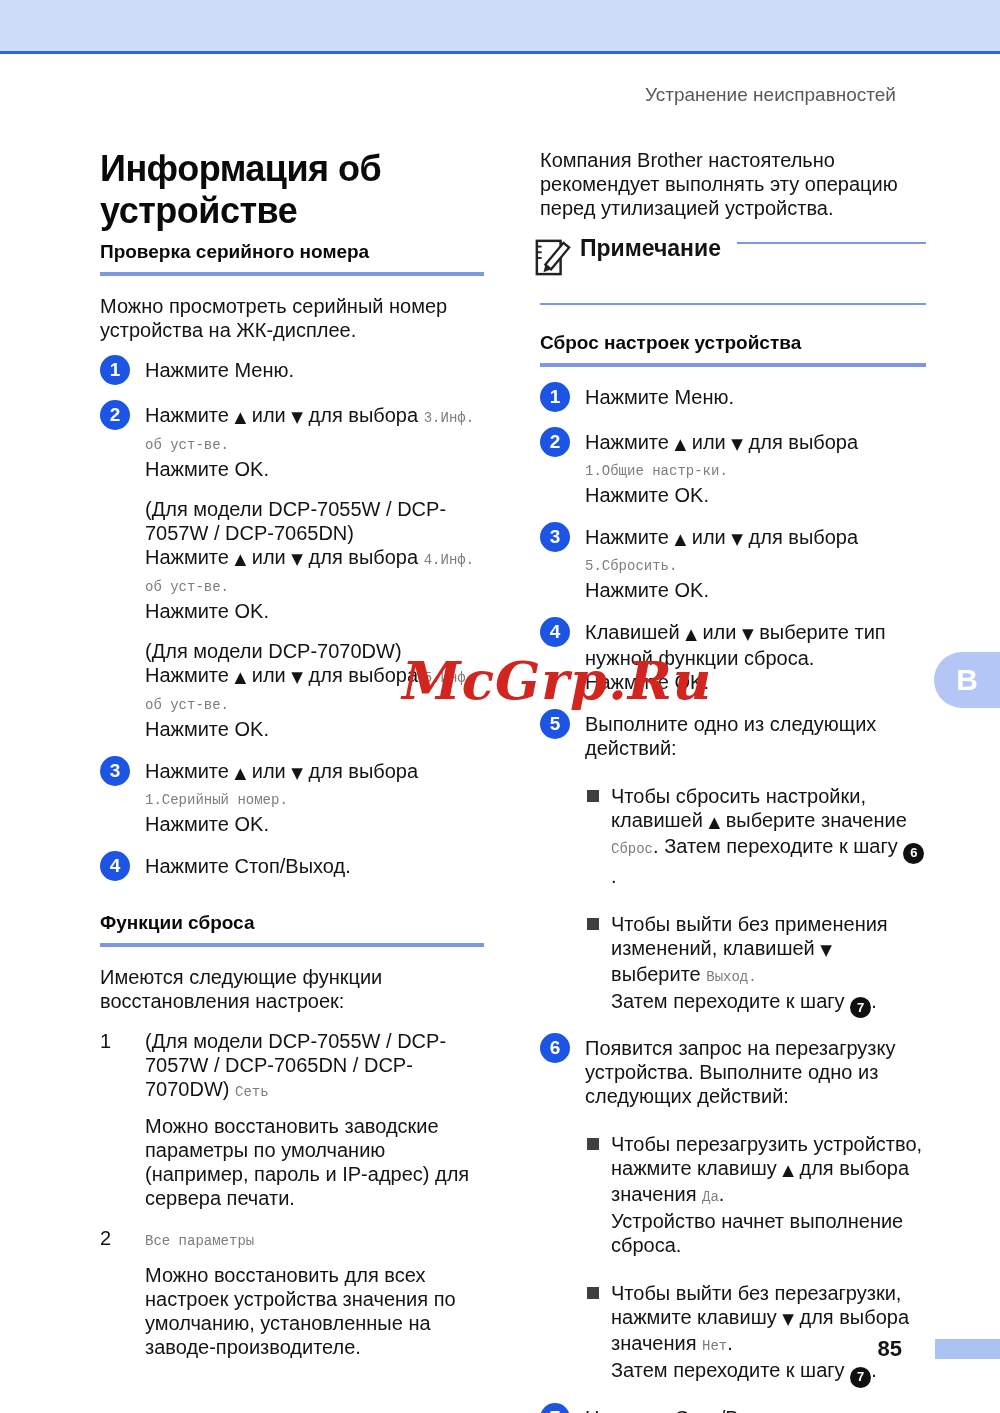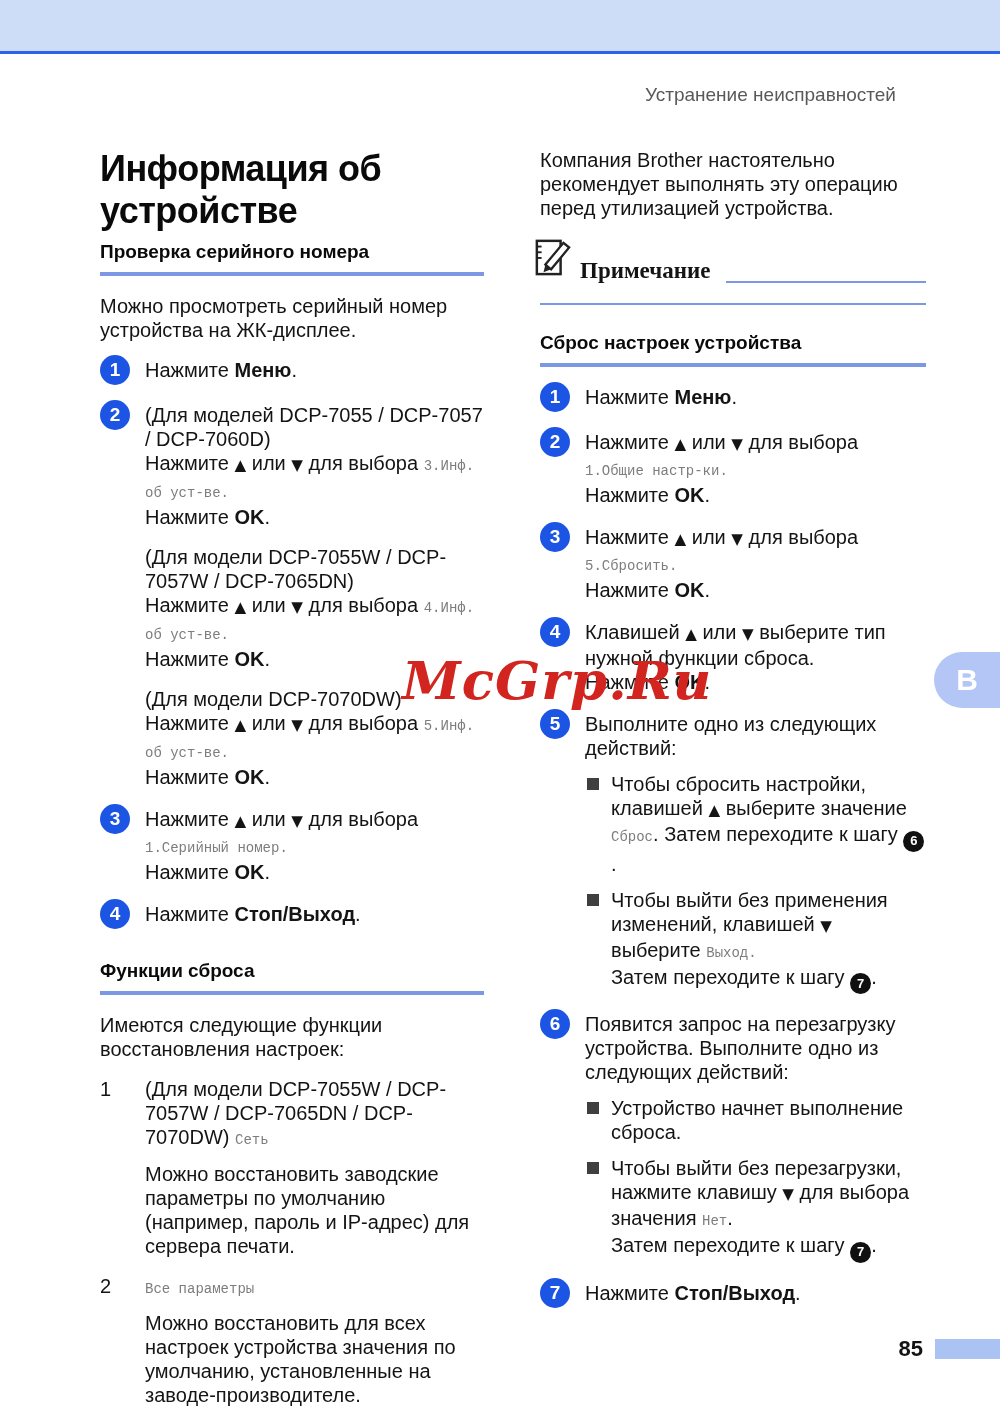--- a/index.html
+++ b/index.html
@@ -34,58 +34,58 @@
   .step{display:flex;align-items:flex-start;}
   .stepnum{
     flex:0 0 auto;width:30px;height:30px;border-radius:50%;
     background:var(--step_circle,#1c54e3);color:#fff;font-weight:bold;font-size:19px;
     display:flex;align-items:center;justify-content:center;
     margin:-3px 15px 0 0;
   }
   .step-content{flex:1 1 auto;min-width:0;}
   .line{min-height:24px;}
   .gap{height:16px;}
-  .seg-b{font-weight:bold;}
+  .seg-b{font-weight:normal;}
   .seg-m{
     font-family:"Liberation Mono","DejaVu Sans Mono",monospace;
     font-size:14px;color:var(--mono_text,#7d7d7d);
   }
   .seg-tri{font-size:0.76em;font-family:"DejaVu Sans",sans-serif;}
   .cref{
     display:inline-flex;width:21px;height:21px;border-radius:50%;
     background:#101010;color:#fff;font-size:13px;font-weight:bold;
     align-items:center;justify-content:center;vertical-align:-4px;
   }
-  .bullet{display:flex;margin-top:12px;}
+  .bullet{display:flex;margin-top:24px;}
   .sq{flex:0 0 auto;width:12px;height:12px;background:#3f3f3f;margin:6px 12px 0 2px;}
   .bullet-content{flex:1 1 auto;min-width:0;}
   .numlist{display:flex;flex-direction:column;gap:16px;}
   .numitem{display:flex;align-items:flex-start;}
   .idx{flex:0 0 45px;}
   .numitem-content{flex:1 1 auto;min-width:0;}
   .numitem .para{margin-top:10px;}
   .note{border-bottom:2px solid var(--accent,#7c98e5);padding-bottom:12px;margin:0 0 22px 0;}
-  .note-head{display:flex;align-items:flex-end;margin-left:-6px;margin-bottom:8px;font-family:Liberation Serif, serif;}
+  .note-head{display:flex;align-items:flex-start;margin-left:-6px;margin-bottom:8px;}
   .note-title{font-size:23px;font-weight:bold;margin-left:8px;}
   .note-rule{flex:1 1 auto;height:2px;background:var(--accent,#7c98e5);margin-left:16px;margin-top:6px;}
   .note-body{margin-left:28px;}
   .side-tab{
     position:absolute;right:0;top:652px;width:66px;height:56px;
     background:var(--tab_bg,#b4c6f5);border-radius:28px 0 0 28px;
     display:flex;align-items:center;justify-content:center;
     color:#fff;font-size:30px;font-weight:bold;
   }
   .watermark{
     position:absolute;left:402px;top:649px;
     font-family:"DejaVu Serif","Liberation Serif",serif;
     font-style:italic;font-weight:bold;font-size:53px;
     color:var(--watermark,#d2251f);letter-spacing:1px;white-space:nowrap;
   }
   .footer{
-    position:absolute;top:1336px;right:0;display:flex;align-items:center;
+    position:absolute;top:1336px;right:0;display:flex;align-items:center;gap:21px;
   }
   .page-num{font-size:22px;font-weight:bold;margin-right:12px;}
   .footer-bar{width:65px;height:20px;background:var(--footer_bar,#aac3f2);}
 </style>
 </head>
 <body>
 
 <div class="topbar"></div>
 
 <div class="running-header">Устранение неисправностей</div>
@@ -98,21 +98,20 @@
   <div class="steps">
       <div class="step">
         <span class="stepnum">1</span>
         <div class="step-content">
           <div class="line"><span class="seg-n">Нажмите </span><span class="seg-b">Меню</span><span class="seg-n">.</span></div>
         </div>
       </div>
       <div class="step">
         <span class="stepnum">2</span>
         <div class="step-content">
-          <div class="line"><span class="seg-n">(Для моделей DCP-7055 / DCP-7057 / DCP-7060D)</span></div>
           <div class="line"><span class="seg-n">Нажмите </span><span class="seg-tri">▲</span><span class="seg-n"> или </span><span class="seg-tri">▼</span><span class="seg-n"> для выбора </span><span class="seg-m">3.Инф.</span></div>
           <div class="line"><span class="seg-m">об уст-ве.</span></div>
           <div class="line"><span class="seg-n">Нажмите </span><span class="seg-b">OK</span><span class="seg-n">.</span></div>
           <div class="gap"></div>
           <div class="line"><span class="seg-n">(Для модели DCP-7055W / DCP-7057W / DCP-7065DN)</span></div>
           <div class="line"><span class="seg-n">Нажмите </span><span class="seg-tri">▲</span><span class="seg-n"> или </span><span class="seg-tri">▼</span><span class="seg-n"> для выбора </span><span class="seg-m">4.Инф.</span></div>
           <div class="line"><span class="seg-m">об уст-ве.</span></div>
           <div class="line"><span class="seg-n">Нажмите </span><span class="seg-b">OK</span><span class="seg-n">.</span></div>
           <div class="gap"></div>
           <div class="line"><span class="seg-n">(Для модели DCP-7070DW)</span></div>
@@ -228,20 +227,21 @@
           </div>
         </div>
       </div>
       <div class="step">
         <span class="stepnum">6</span>
         <div class="step-content">
           <div class="line"><span class="seg-n">Появится запрос на перезагрузку устройства. Выполните одно из следующих действий:</span></div>
           <div class="bullet">
             <span class="sq"></span>
             <div class="bullet-content">
+              <div class="line"><span class="seg-n">Чтобы перезагрузить устройство, нажмите клавишу </span><span class="seg-tri">▲</span><span class="seg-n"> для выбора значения </span><span class="seg-m">Да</span><span class="seg-n">.</span></div>
               <div class="line"><span class="seg-n">Устройство начнет выполнение сброса.</span></div>
             </div>
           </div>
           <div class="bullet">
             <span class="sq"></span>
             <div class="bullet-content">
               <div class="line"><span class="seg-n">Чтобы выйти без перезагрузки, нажмите клавишу </span><span class="seg-tri">▼</span><span class="seg-n"> для выбора значения </span><span class="seg-m">Нет</span><span class="seg-n">.</span></div>
               <div class="line"><span class="seg-n">Затем переходите к шагу </span><span class="cref">7</span><span class="seg-n">.</span></div>
             </div>
           </div>

